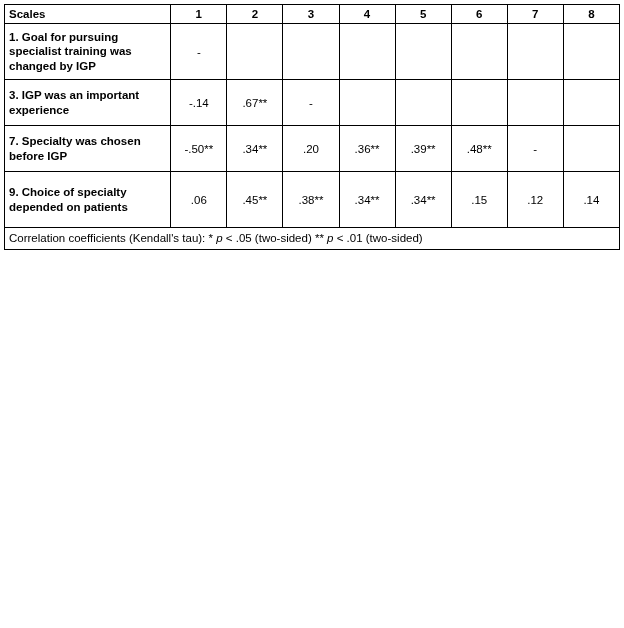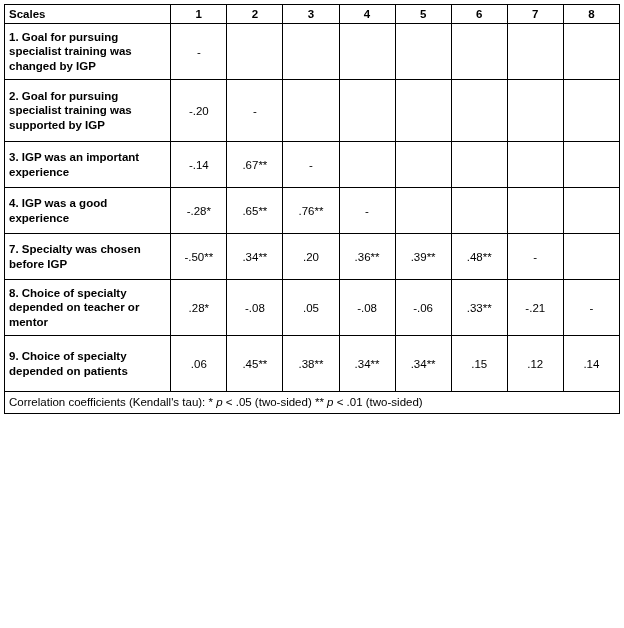--- a/index.html
+++ b/index.html
@@ -99,74 +99,41 @@
         <td class="label">1. Goal for pursuing specialist training was changed by IGP</td>
         <td class="val">-</td>
         <td class="val"></td>
         <td class="val"></td>
         <td class="val"></td>
         <td class="val"></td>
         <td class="val"></td>
         <td class="val"></td>
         <td class="val"></td>
       </tr>
-      <tr class="r2">
-        <td class="label">2. Goal for pursuing specialist training was supported by IGP</td>
-        <td class="val">-.20</td>
-        <td class="val">-</td>
-        <td class="val"></td>
-        <td class="val"></td>
-        <td class="val"></td>
-        <td class="val"></td>
-        <td class="val"></td>
-        <td class="val"></td>
-      </tr>
       <tr class="r3">
         <td class="label">3. IGP was an important experience</td>
         <td class="val">-.14</td>
         <td class="val strong">.67**</td>
         <td class="val">-</td>
         <td class="val"></td>
-        <td class="val"></td>
-        <td class="val"></td>
-        <td class="val"></td>
-        <td class="val"></td>
-      </tr>
-      <tr class="r4">
-        <td class="label">4. IGP was a good experience</td>
-        <td class="val">-.28*</td>
-        <td class="val strong">.65**</td>
-        <td class="val strong">.76**</td>
-        <td class="val">-</td>
         <td class="val"></td>
         <td class="val"></td>
         <td class="val"></td>
         <td class="val"></td>
       </tr>
       <tr class="r7">
         <td class="label">7. Specialty was chosen before IGP</td>
         <td class="val strong">-.50**</td>
         <td class="val">.34**</td>
         <td class="val">.20</td>
         <td class="val">.36**</td>
         <td class="val">.39**</td>
         <td class="val">.48**</td>
         <td class="val">-</td>
         <td class="val"></td>
-      </tr>
-      <tr class="r8">
-        <td class="label">8. Choice of specialty depended on teacher or mentor</td>
-        <td class="val strong">.28*</td>
-        <td class="val">-.08</td>
-        <td class="val">.05</td>
-        <td class="val">-.08</td>
-        <td class="val">-.06</td>
-        <td class="val strong">.33**</td>
-        <td class="val">-.21</td>
-        <td class="val">-</td>
       </tr>
       <tr class="r9">
         <td class="label">9. Choice of specialty depended on patients</td>
         <td class="val">.06</td>
         <td class="val strong">.45**</td>
         <td class="val strong">.38**</td>
         <td class="val strong">.34**</td>
         <td class="val strong">.34**</td>
         <td class="val">.15</td>
         <td class="val">.12</td>

